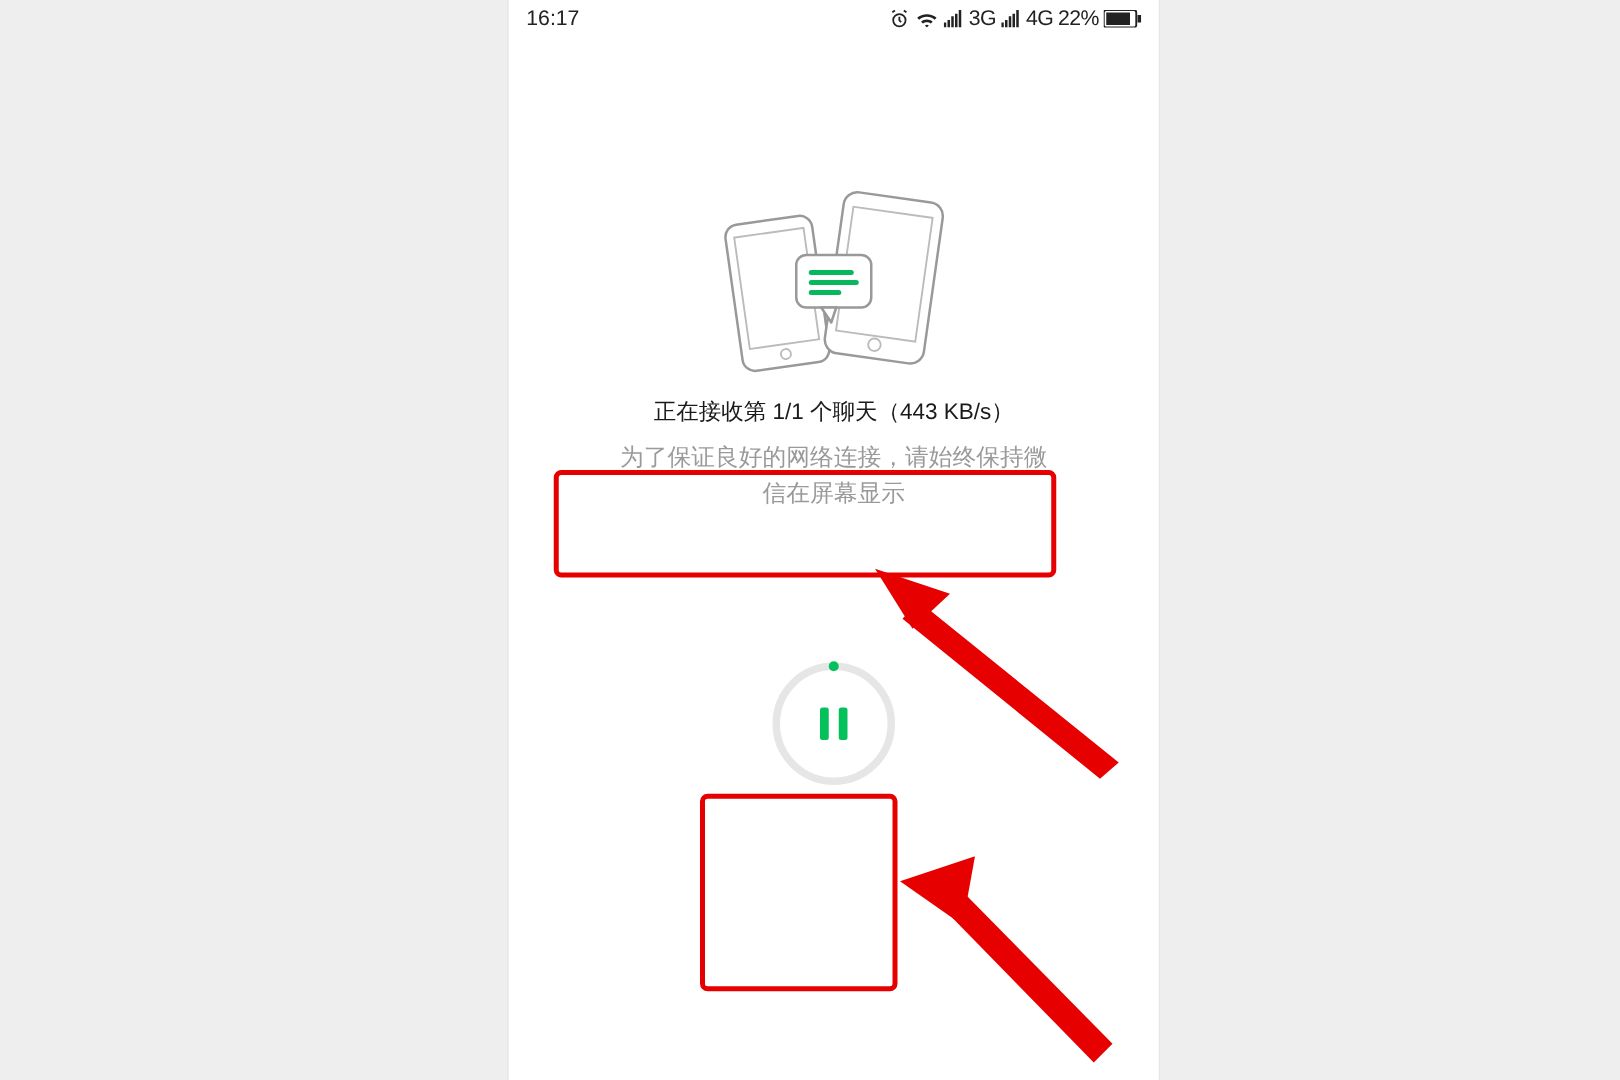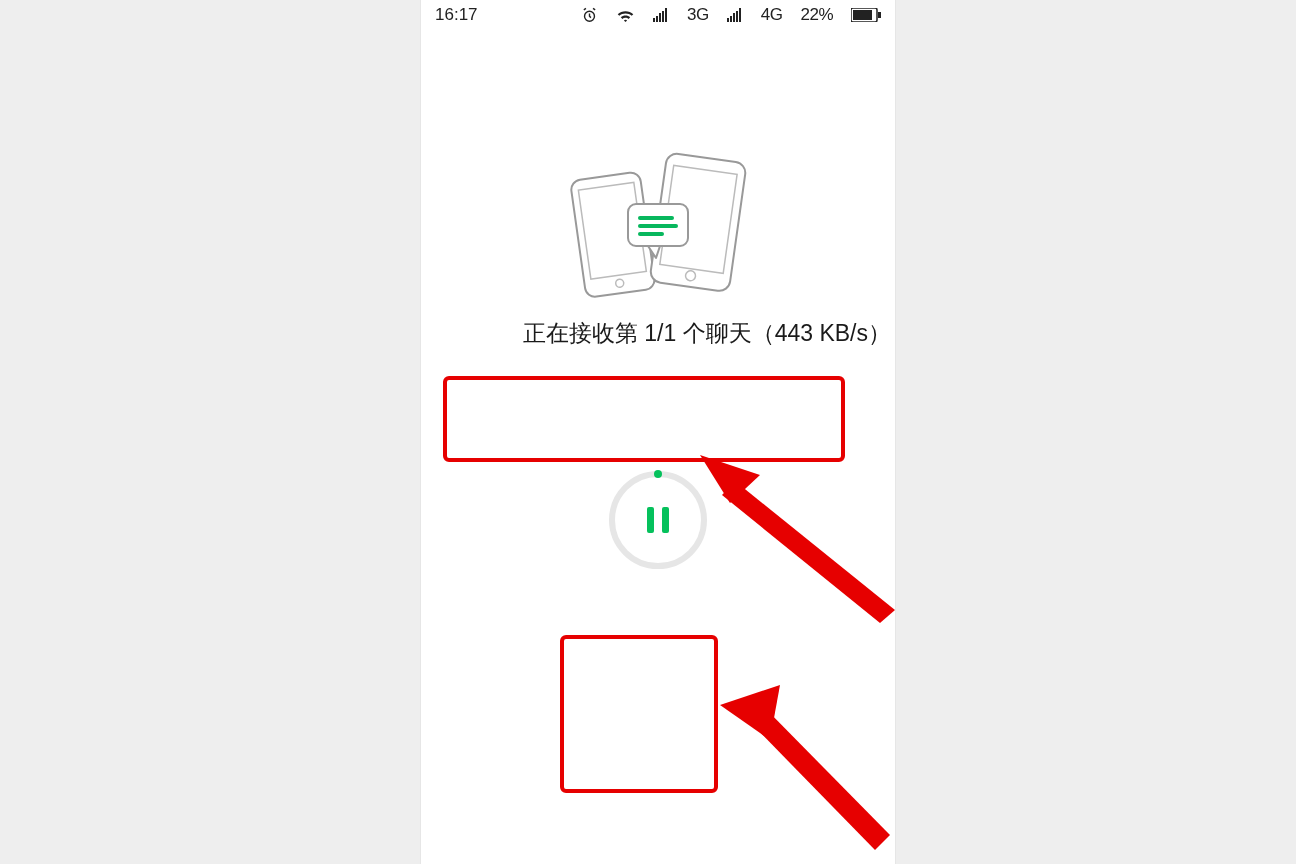--- a/index.html
+++ b/index.html
@@ -8,40 +8,39 @@
     width: 1296px;
     height: 864px;
     background: #eeeeee;
     font-family: "Helvetica Neue", Arial, "PingFang SC", "Microsoft YaHei", sans-serif;
     overflow: hidden;
   }
   .phone {
     position: absolute;
     left: 407px;
     top: 0;
-    width: 474px;
+    width: 520px;
     height: 864px;
     background: #ffffff;
     box-shadow: 0 0 0 1px rgba(0,0,0,0.03);
-    margin-left: 14px;
   }
   
   .status-bar {
     height: 30px;
     display: flex;
     align-items: center;
     padding: 0 14px;
     font-size: 17px;
     color: #222;
     justify-content: space-between;
   }
   .status-right {
     display: flex;
     align-items: center;
-    gap: 18px;
+    gap: 4px;
     font-size: 17px;
   }
   .status-right .txt { font-size: 17px; letter-spacing: -0.5px;}
   .status-right svg { display:block; }
 
   
   .top-bar {
     padding: 28px 20px 0 20px;
   }
   .collapse-link {
@@ -61,22 +60,22 @@
 
   
   .annot-box {
     position: absolute;
     border: 4px solid #e60000;
     border-radius: 6px;
     pointer-events: none;
   }
   .status-text {
     margin-top: 16px;
-    text-align: right;
-    font-size: 23px;
+    text-align: center;
+    font-size: 18px;
     color: #1a1a1a;
     line-height: 1.5;
     padding: 0 4px;
   }
   .hint-text {
     margin-top: 10px;
     text-align: center;
     font-size: 19px;
     color: #9a9a9a;
     line-height: 1.5;
@@ -191,20 +190,24 @@
         <path d="M20 42 L28 54 L32 42 Z" fill="#fff" stroke="#999" stroke-width="2" stroke-linejoin="round"></path>
         <line x1="12" y1="14" x2="44" y2="14" stroke="#07b75d" stroke-width="4" stroke-linecap="round"></line>
         <line x1="12" y1="22" x2="48" y2="22" stroke="#07b75d" stroke-width="4" stroke-linecap="round"></line>
         <line x1="12" y1="30" x2="34" y2="30" stroke="#07b75d" stroke-width="4" stroke-linecap="round"></line>
       </g>
     </svg>
   </div>
 
   <div class="status-text">正在接收第 1/1 个聊天（443 KB/s）</div>
 
+  <div class="hint-text">
+    <span>为了保证良好的网络连接，请始终保持微</span><br>
+    <span>信在屏幕显示</span>
+  </div>
 
   <div class="pause-wrap">
     <div class="pause-btn">
       <div class="pause-bars">
         <span></span>
           <span></span>
       </div>
     </div>
   </div>
 

